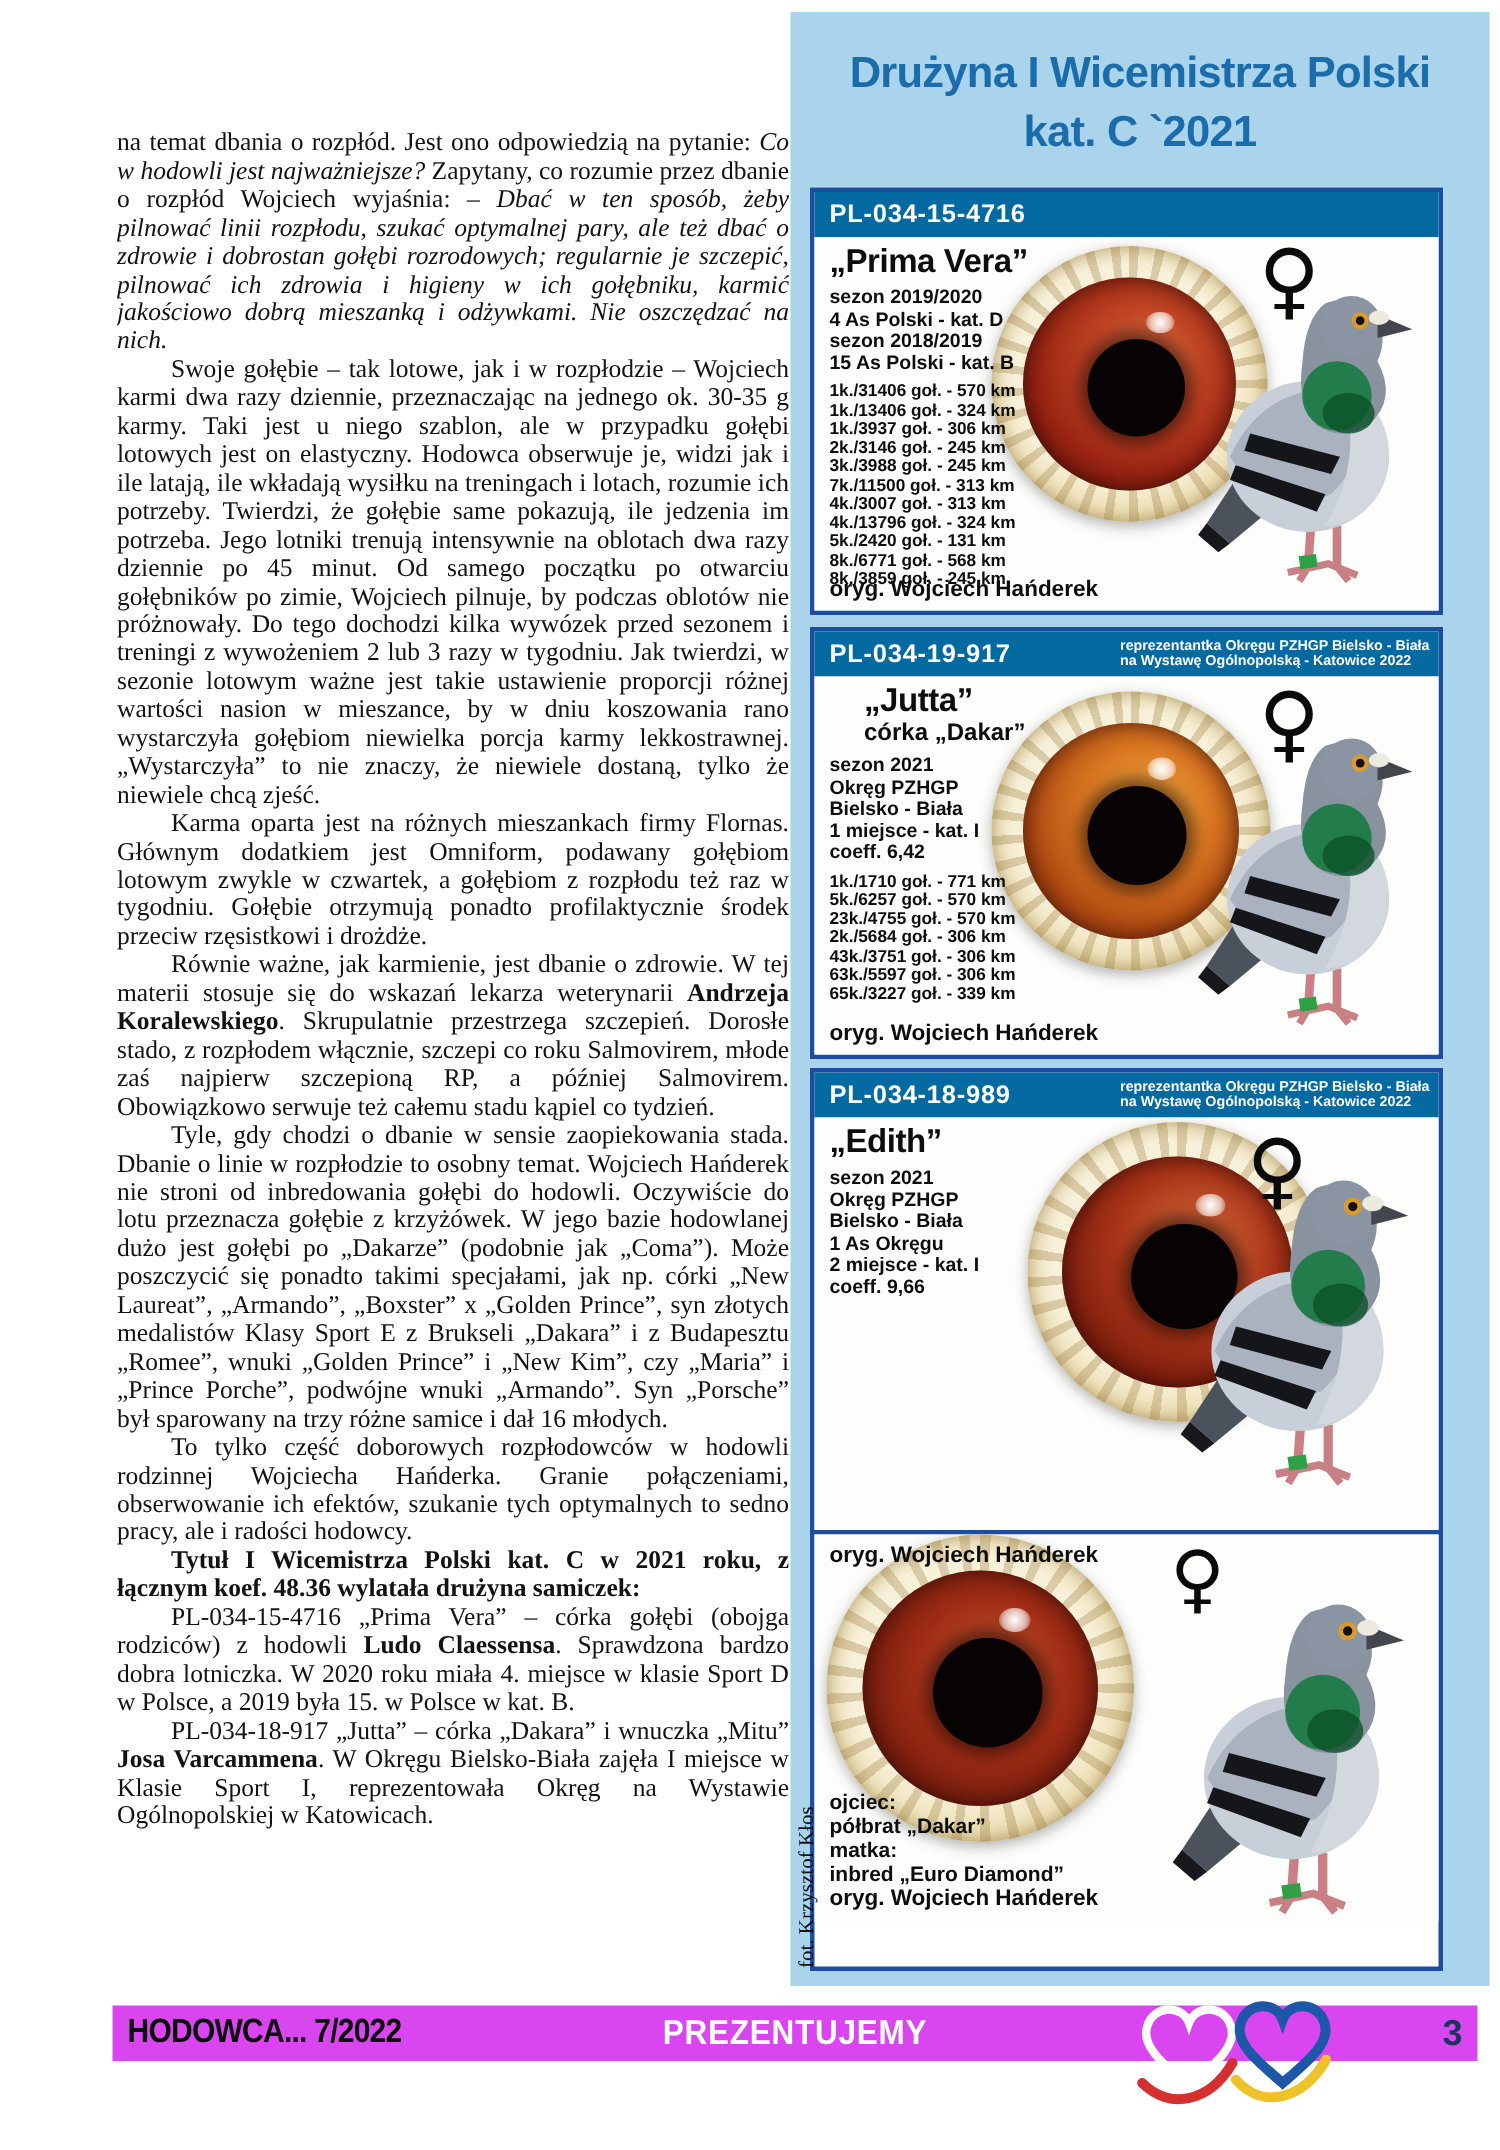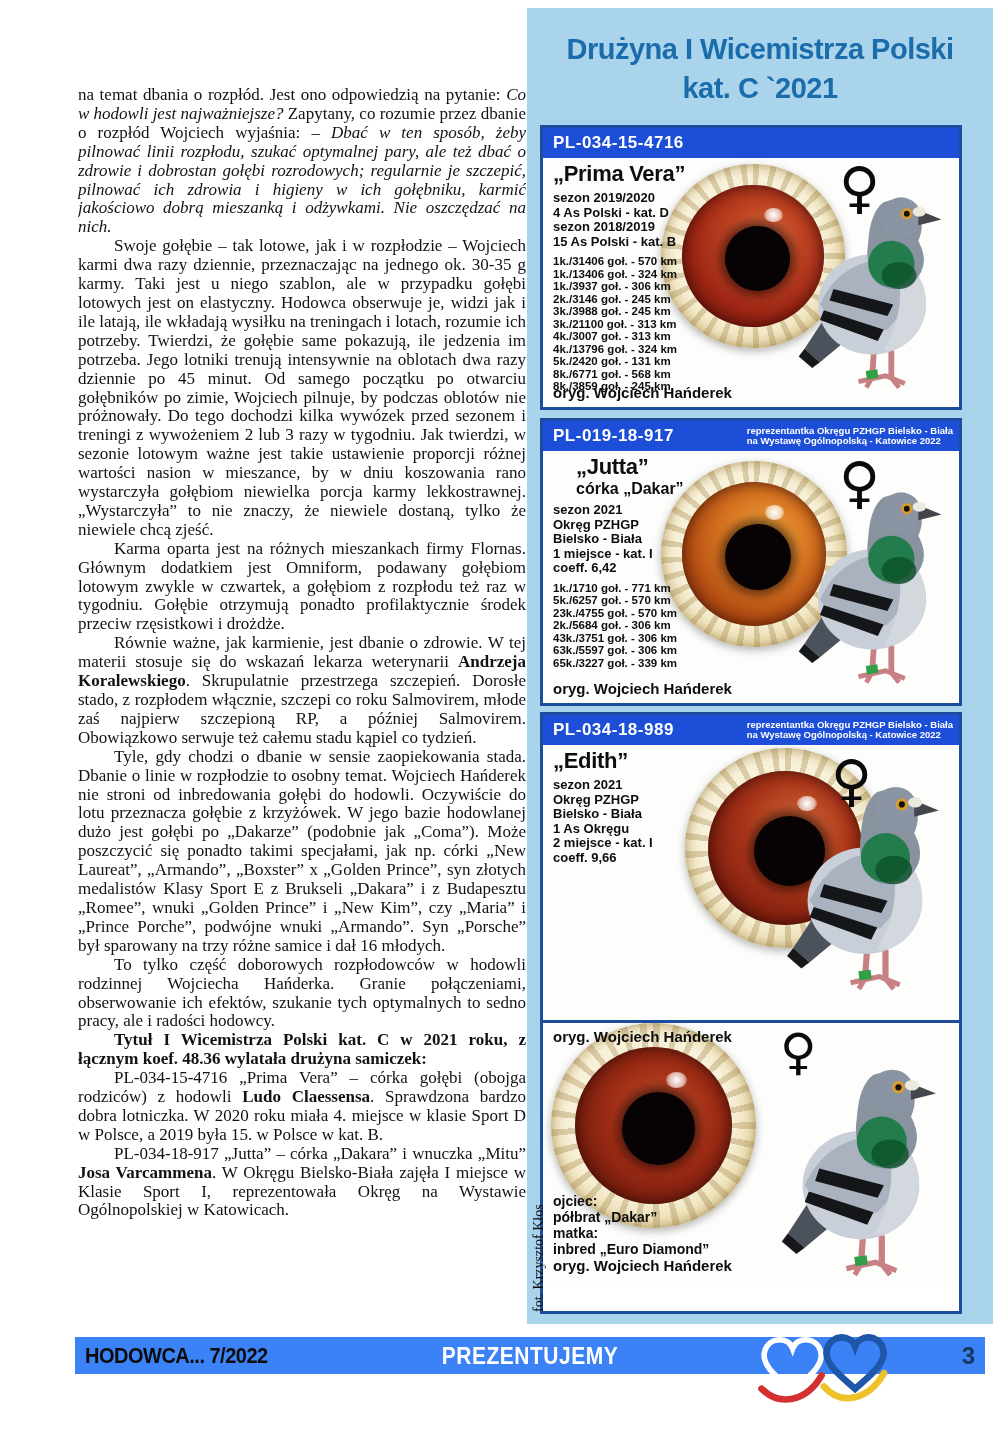--- a/index.html
+++ b/index.html
@@ -20,21 +20,21 @@
   .panel{position:absolute;left:527px;top:8px;width:466px;height:1316px;background:#a9d4ec;}
   .panel-title{position:absolute;left:0;top:22px;width:100%;text-align:center;
                color:#1b6cab;font-weight:bold;font-size:29px;line-height:39px;letter-spacing:-0.5px;}
 
   .card{position:absolute;left:13px;width:422px;background:#ffffff;border:3px solid #1d4d9f;box-sizing:border-box;}
   .card1{top:117px;height:285px;}
   .card2{top:410px;height:288px;}
   .card3{top:704px;height:342px;}
   .card4{top:1012px;height:294px;}
 
-  .card-header{height:30px;background:#1d4ed8;display:flex;align-items:center;justify-content:space-between;
+  .card-header{height:30px;background:#0369a1;display:flex;align-items:center;justify-content:space-between;
                padding:0 6px 0 10px;}
   .ring{color:#ffffff;font-weight:bold;font-size:17px;letter-spacing:0.5px;white-space:nowrap;}
   .hdr-note{color:#ffffff;font-weight:bold;font-size:9.5px;line-height:10.5px;white-space:nowrap;}
 
   .card-body{position:relative;width:100%;height:calc(100% - 30px);overflow:hidden;background:#fdfdfb;}
 
   .txt{position:absolute;left:10px;top:4px;z-index:5;color:#0d0d0d;}
   .name{font-weight:bold;font-size:22px;line-height:24px;letter-spacing:-0.3px;}
   .subtitle{font-weight:bold;font-size:16px;line-height:18px;margin-top:1px;}
   .subtitle:empty{display:none;}
@@ -82,21 +82,21 @@
 
   .parents{position:absolute;left:10px;bottom:6px;z-index:6;color:#0d0d0d;}
   .parents .line{font-weight:bold;font-size:14px;line-height:16px;white-space:nowrap;}
   .parents .origin-inline{font-weight:bold;font-size:15px;line-height:18px;white-space:nowrap;}
 
   .photo-credit{position:absolute;left:4px;top:1304px;width:180px;transform:rotate(-90deg);
                 transform-origin:0 0;font-family:"Liberation Serif","DejaVu Serif",serif;
                 font-size:14px;color:#101010;white-space:nowrap;}
 
   
-  .footer-bar{position:absolute;left:75px;top:1337px;width:910px;height:37px;background:#3b82f6;}
+  .footer-bar{position:absolute;left:75px;top:1337px;width:910px;height:37px;background:#d946ef;}
   .footer-issue{position:absolute;left:10px;top:7px;font-weight:bold;font-size:20px;color:#0c0c0c;
                 letter-spacing:-0.5px;transform:scaleY(1.12);transform-origin:left center;}
   .footer-center{position:absolute;left:0;right:0;top:7px;text-align:center;font-weight:bold;font-size:21px;
                  color:#ffffff;letter-spacing:0.5px;transform:scaleY(1.1);}
   .page-number{position:absolute;right:10px;top:5px;font-weight:bold;font-size:24px;color:#16365c;}
   .hearts{position:absolute;left:675px;top:-4px;width:150px;height:78px;overflow:visible;z-index:3;}
 </style>
 </head>
 <body>
 
@@ -168,35 +168,35 @@
               <div class="line">4 As Polski - kat. D</div>
               <div class="line">sezon 2018/2019</div>
               <div class="line">15 As Polski - kat. B</div>
             </div>
           <div class="results">
               <div class="line">1k./31406 goł. - 570 km</div>
               <div class="line">1k./13406 goł. - 324 km</div>
               <div class="line">1k./3937 goł. - 306 km</div>
               <div class="line">2k./3146 goł. - 245 km</div>
               <div class="line">3k./3988 goł. - 245 km</div>
-              <div class="line">3k./21100 goł. - 313 km</div>
+              <div class="line">7k./11500 goł. - 313 km</div>
               <div class="line">4k./3007 goł. - 313 km</div>
               <div class="line">4k./13796 goł. - 324 km</div>
               <div class="line">5k./2420 goł. - 131 km</div>
               <div class="line">8k./6771 goł. - 568 km</div>
               <div class="line">8k./3859 goł. - 245 km</div>
             </div>
         </div>
         <div class="origin">oryg. Wojciech Hańderek</div>
       </div>
     </div>
 
     <div class="card card2">
       <div class="card-header">
-        <span class="ring">PL-019-18-917</span>
+        <span class="ring">PL-034-19-917</span>
         <span class="hdr-note">
           <span>reprezentantka Okręgu PZHGP Bielsko - Biała</span><br>
           <span>na Wystawę Ogólnopolską - Katowice 2022</span>
         </span>
       </div>
       <div class="card-body">
         <div class="eye eye-b">
           <div class="scallop"></div>
           <div class="iris">
             <div class="pupil"></div>

